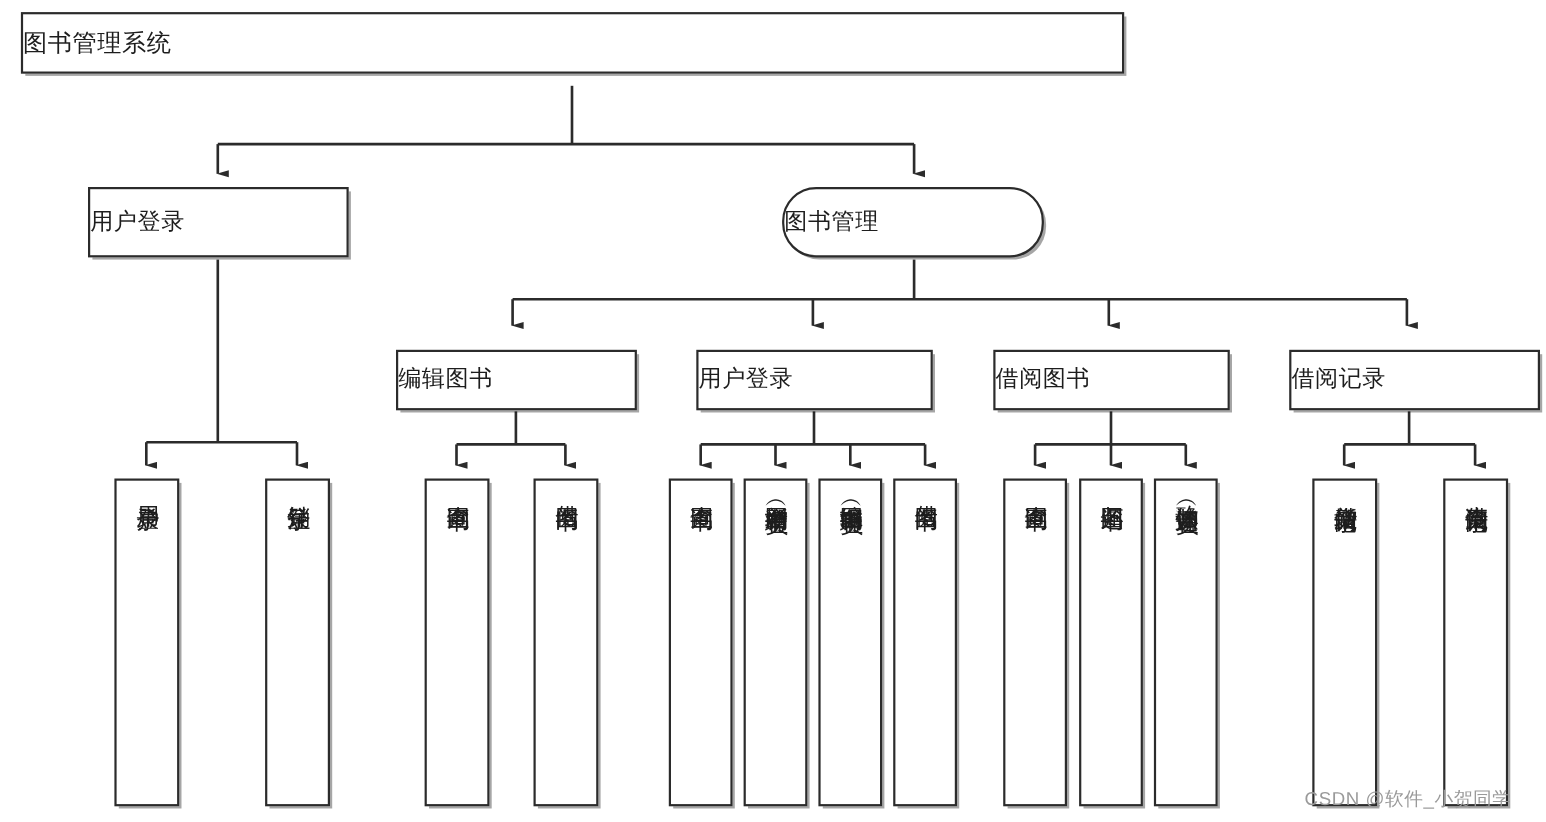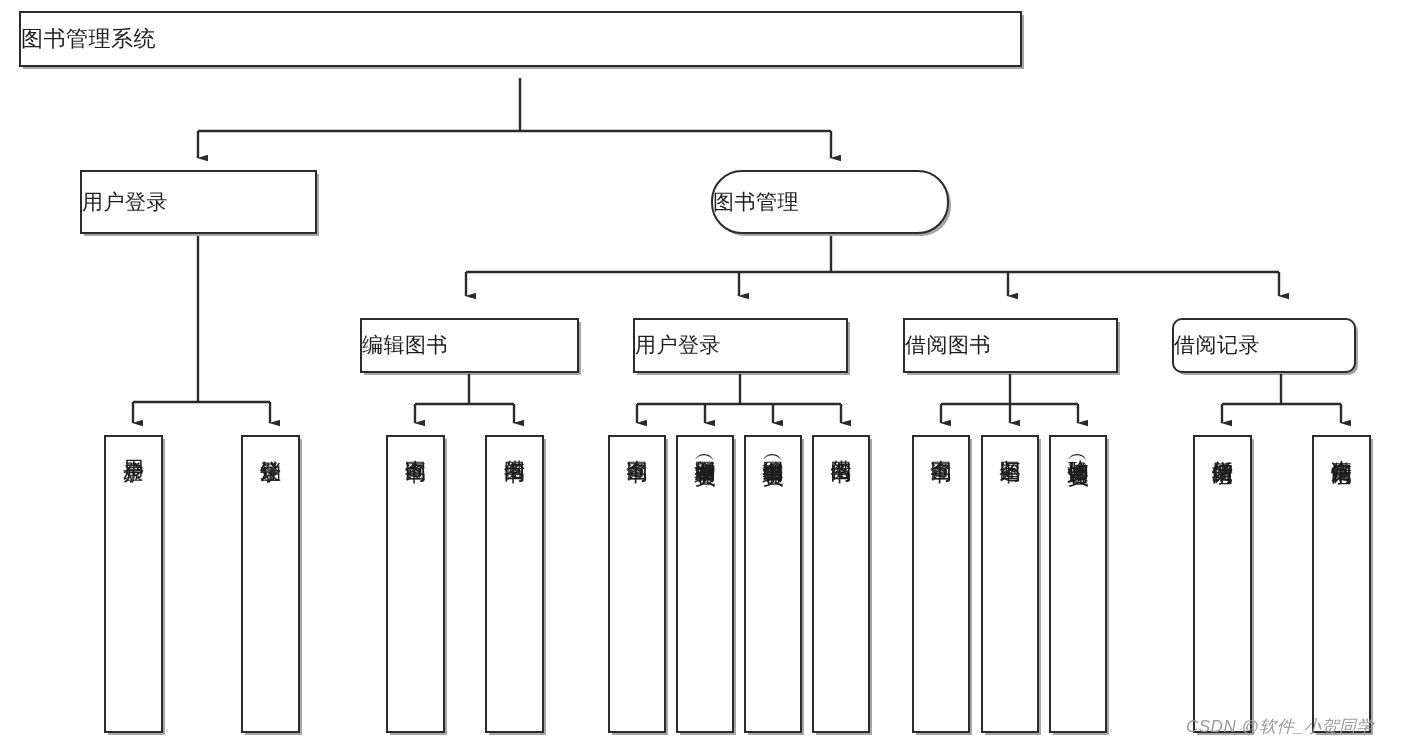--- a/index.html
+++ b/index.html
@@ -68,21 +68,20 @@
   .node.vert.tall .label {
     max-height: 292px;
   }
   .watermark {
     position: absolute;
     font-size: 17px;
     color: #9a9a9a;
     letter-spacing: 0.5px;
     white-space: nowrap;
     user-select: none;
-    font-style: italic;
   }
 </style>
 </head>
 <body>
 
 <div id="canvas">
 
   <svg class="wires" viewBox="0 0 1405 747" xmlns="http://www.w3.org/2000/svg">
     <defs>
       <marker id="arw" markerWidth="10" markerHeight="12" refX="3.2" refY="10" orient="auto" markerUnits="userSpaceOnUse">
@@ -150,21 +149,21 @@
   </div>
 
   <div class="node horiz" style="left:633px; top:318px; width:215px; height:55px;">
     <span class="label">用户登录</span>
   </div>
 
   <div class="node horiz" style="left:903px; top:318px; width:215px; height:55px;">
     <span class="label">借阅图书</span>
   </div>
 
-  <div class="node horiz" style="left:1172px; top:318px; width:184px; height:55px;border-radius:10px;">
+  <div class="node horiz" style="left:1172px; top:318px; width:228px; height:55px;">
     <span class="label">借阅记录</span>
   </div>
 
   <div class="node vert" style="left:104px; top:435px; width:59px; height:298px;">
     <span class="label">用户登录</span>
   </div>
 
   <div class="node vert" style="left:241px; top:435px; width:59px; height:298px;">
     <span class="label">注销登录</span>
   </div>

